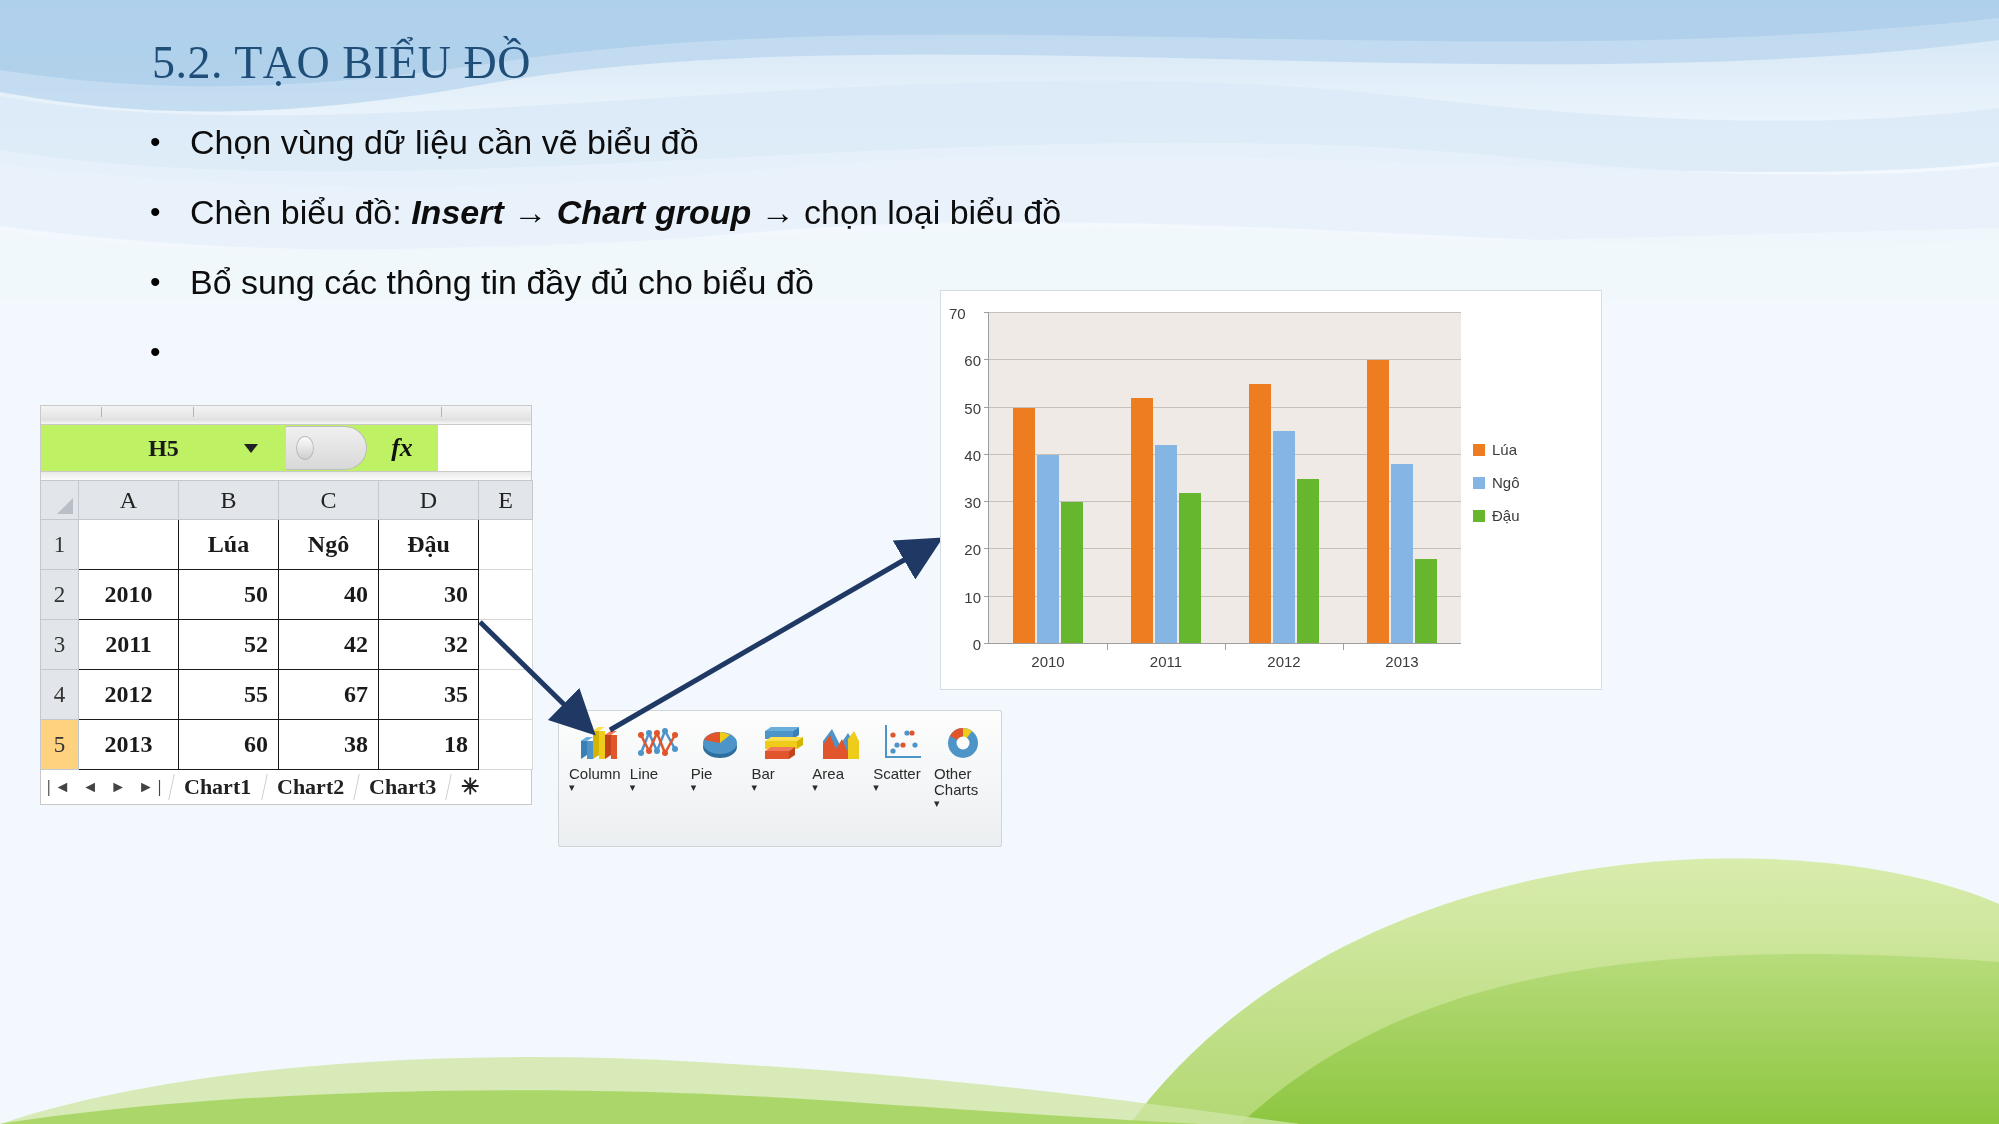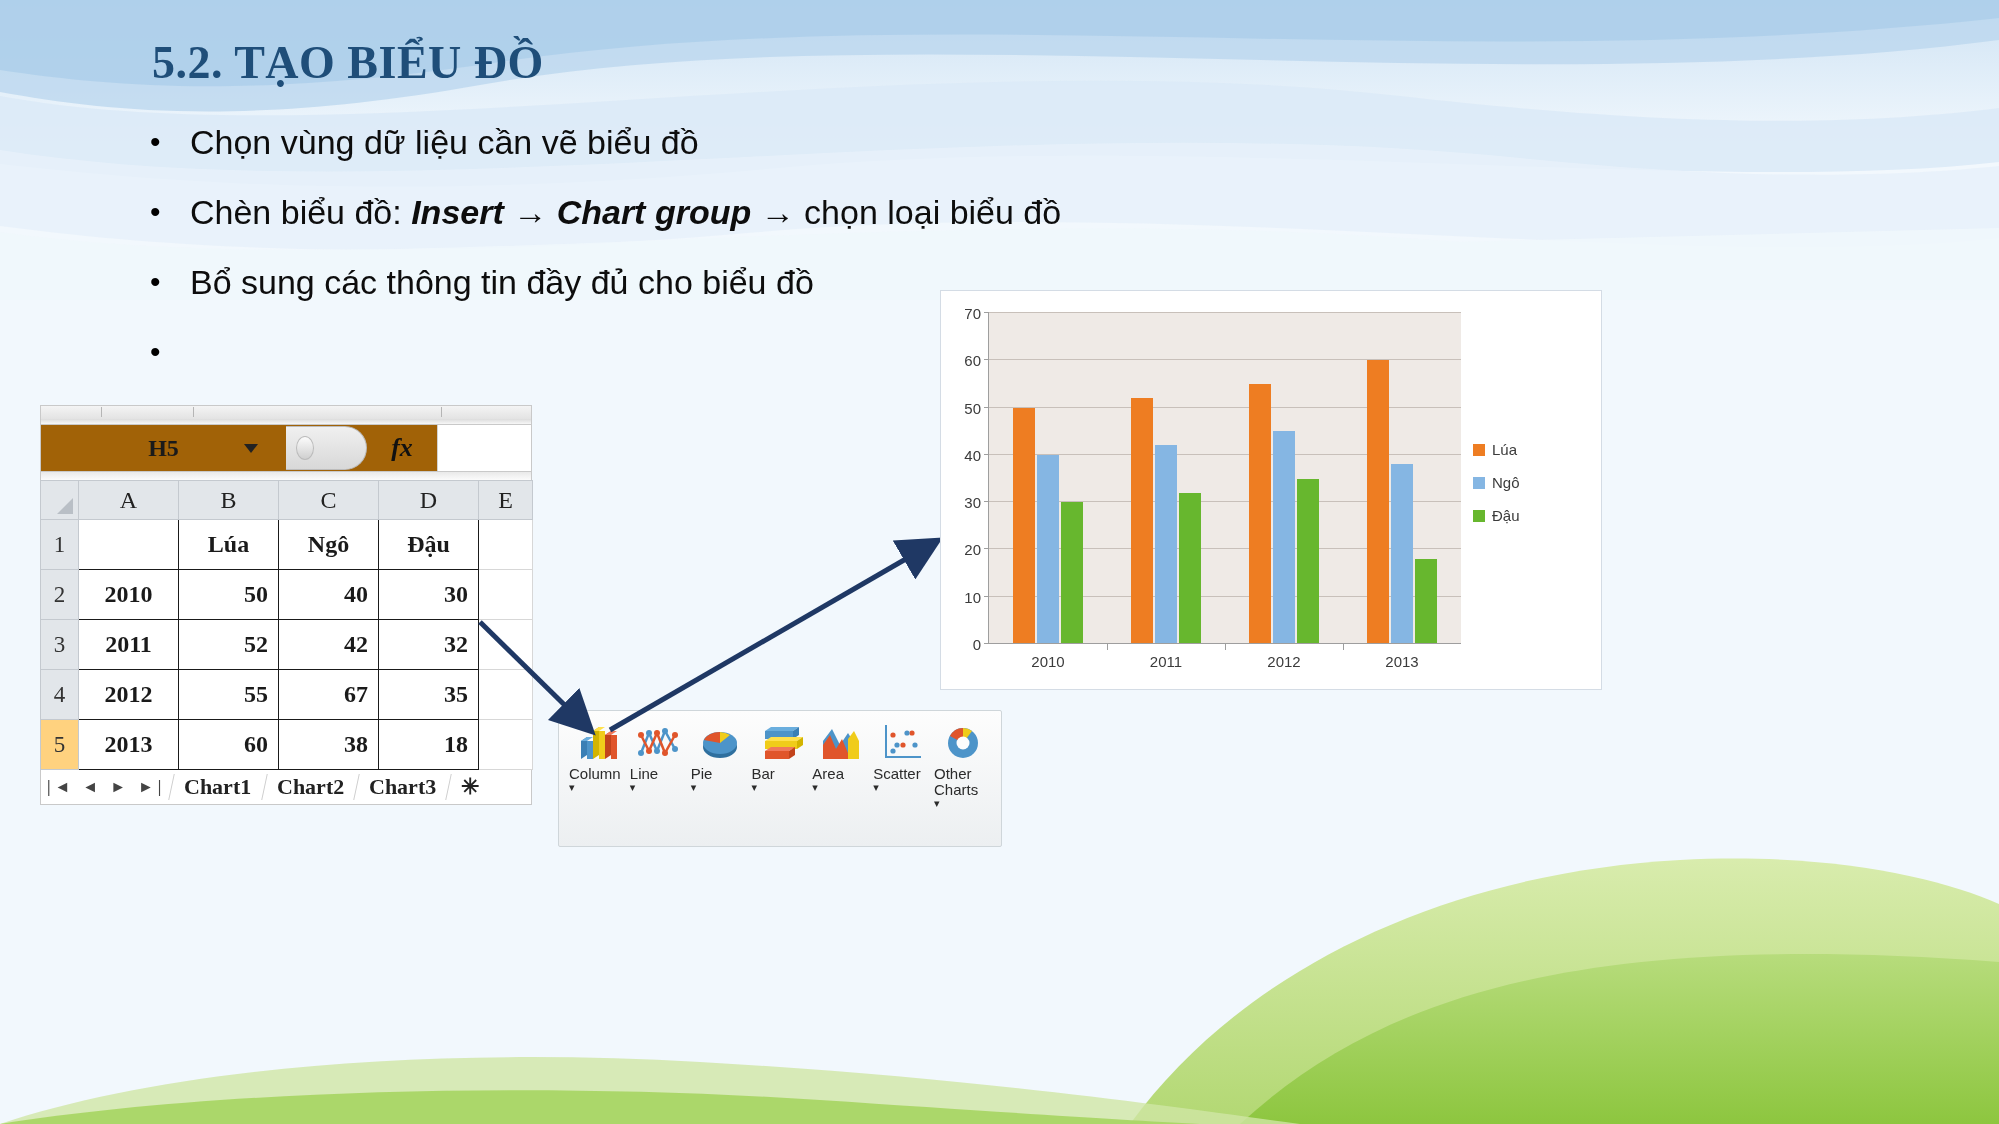--- a/index.html
+++ b/index.html
@@ -9,21 +9,21 @@
     background:#f2f8fd;
   }
   
   .bg{position:absolute;inset:0;overflow:hidden;}
   .bg svg{position:absolute;top:0;left:0;}
 
   
   .title{
     position:absolute;left:152px;top:36px;
     font-family:"Liberation Serif", serif;
-    font-weight:bold;font-size:46px;color:#1f4e79;
+    font-weight:normal;font-size:46px;color:#1f4e79;
     letter-spacing:.5px;white-space:nowrap;
   }
 
   
   .bullets{position:absolute;left:150px;top:120px;width:1100px;}
   .bullet{display:flex;align-items:flex-start;margin-bottom:26px;}
   .bullet .dot{
     width:40px;flex:0 0 40px;text-align:left;
     font-size:30px;line-height:44px;color:#000;
   }
@@ -36,21 +36,21 @@
   .excel{
     position:absolute;left:40px;top:405px;width:492px;height:365px;
   }
   .xl-topstrip{
     height:13px;background:linear-gradient(#f4f4f4,#e3e3e3);
     border:1px solid #c9c9c9;border-bottom:none;position:relative;
   }
   .xl-topstrip i{position:absolute;top:1px;width:1px;height:10px;background:#b5b5b5;}
   .xl-sep{height:5px;background:linear-gradient(#dcdcdc,#f7f7f7);border-left:1px solid #c9c9c9;border-right:1px solid #c9c9c9;}
   .xl-formulabar{
-    height:46px;background:#a16207;border:1px solid #c9c9c9;
+    height:46px;background:#bef264;border:1px solid #c9c9c9;
     display:flex;align-items:center;position:relative;
   }
   .namebox{
     width:245px;height:100%;display:flex;align-items:center;justify-content:center;
     position:relative;
   }
   .namebox .nb-text{
     font-family:"Liberation Serif", serif;font-weight:bold;font-size:24px;color:#1a1a1a;
   }
   .namebox .caret{
@@ -459,21 +459,21 @@
         <div class="gridline" style="bottom: 57.1429%;"></div>
         <div class="ylab" style="bottom: calc(57.1429% + 0px); position: absolute; left: -40px; width: 32px; text-align: right; transform: translateY(50%);">40</div>
         <div class="ytick" style="bottom: 57.1429%;"></div>
         <div class="gridline" style="bottom: 71.4286%;"></div>
         <div class="ylab" style="bottom: calc(71.4286% + 0px); position: absolute; left: -40px; width: 32px; text-align: right; transform: translateY(50%);">50</div>
         <div class="ytick" style="bottom: 71.4286%;"></div>
         <div class="gridline" style="bottom: 85.7143%;"></div>
         <div class="ylab" style="bottom: calc(85.7143% + 0px); position: absolute; left: -40px; width: 32px; text-align: right; transform: translateY(50%);">60</div>
         <div class="ytick" style="bottom: 85.7143%;"></div>
         <div class="gridline" style="bottom: 100%;"></div>
-        <div class="ylab" style="bottom: calc(100% + 0px); position: absolute; left: -40px; width: 32px; text-align: right; transform: translateY(50%);">70</div>
+        <div class="ylab" style="bottom: calc(100% + 0px); position: absolute; left: -40px; width: 32px; text-align: left; transform: translateY(50%);">70</div>
         <div class="ytick" style="bottom: 100%;"></div>
         <div class="groups">
           <div class="group">
             <div class="bar s0" style="height: 71.4286%; background: rgb(238, 125, 34);"></div>
             <div class="bar s1" style="height: 57.1429%; background: rgb(133, 182, 227);"></div>
             <div class="bar s2" style="height: 42.8571%; background: rgb(103, 183, 46);"></div>
             <div class="xlab">2010</div>
           </div>
           <div class="group">
             <div class="bar s0" style="height: 74.2857%; background: rgb(238, 125, 34);"></div>

